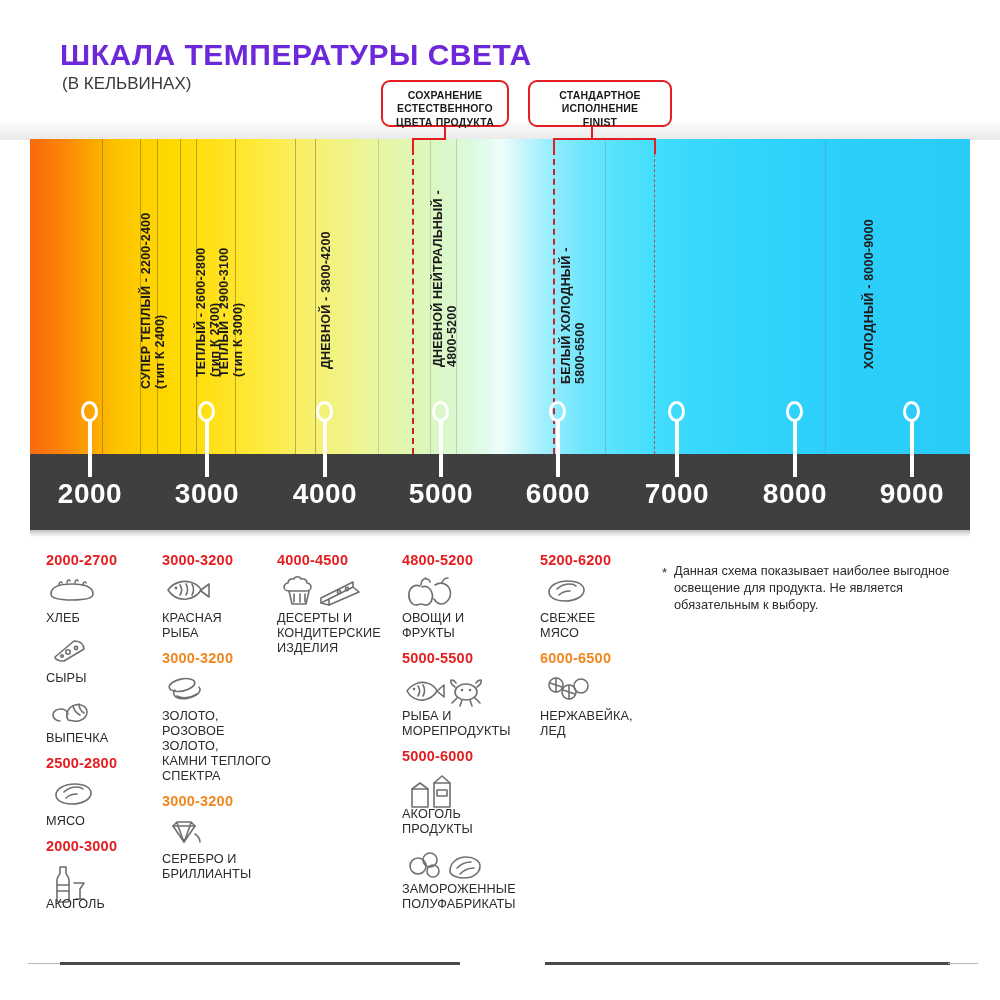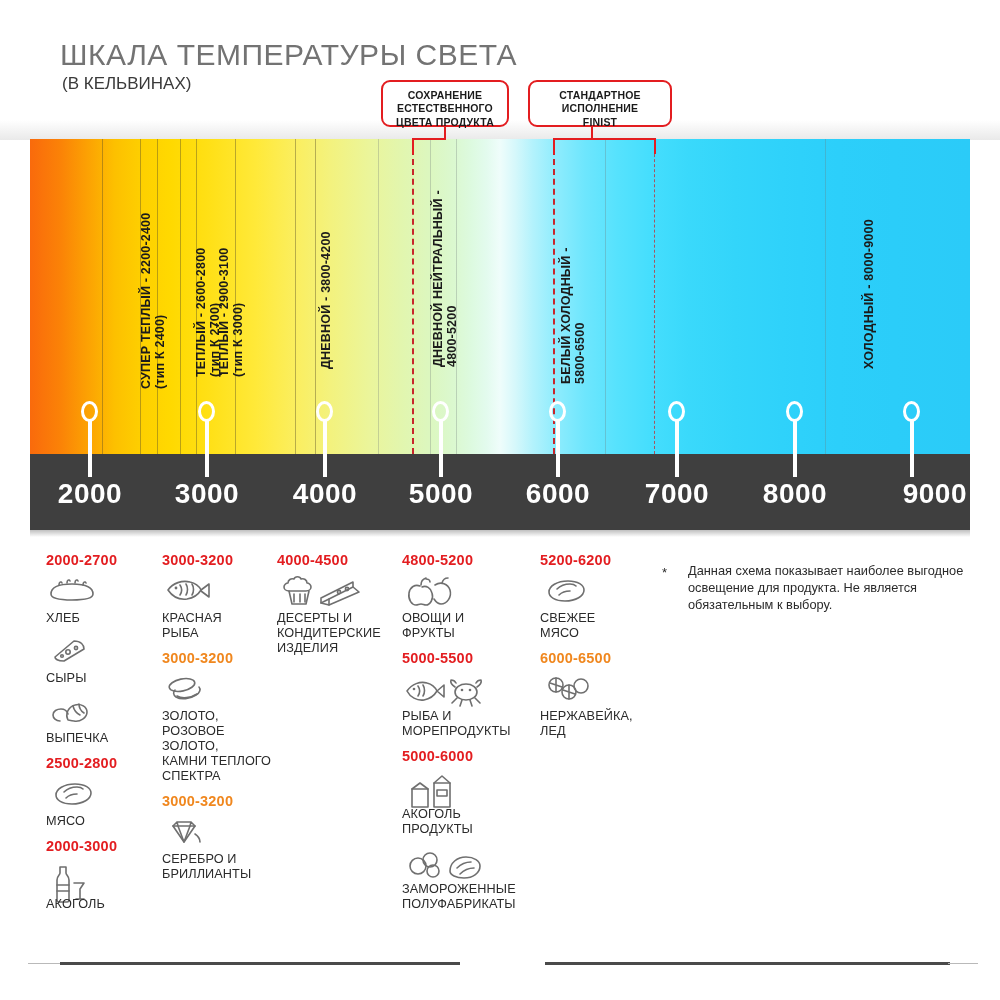--- a/index.html
+++ b/index.html
@@ -9,22 +9,22 @@
     font-family:"Liberation Sans","DejaVu Sans",sans-serif;
     overflow:hidden;
     position:relative;
     -webkit-font-smoothing:antialiased;
   }
   #root{position:relative;width:1000px;height:1000px;}
 
   
   .title{
     position:absolute;left:60px;top:38px;
-    font-size:30px;font-weight:normal;letter-spacing:.5px;
-    color:#737373;white-space:nowrap;
+    font-size:30px;font-weight:bold;letter-spacing:.5px;
+    color:#6d28d9;white-space:nowrap;
   }
   .subtitle{
     position:absolute;left:62px;top:74px;
     font-size:17px;color:#3a3a3a;white-space:nowrap;
   }
 
   
   .callout{
     position:absolute;
     border:2px solid #e31d20;
@@ -151,21 +151,21 @@
   .cap{
     font-size:12.7px;color:#2b2b2b;line-height:1.18;letter-spacing:.1px;
   }
 
   
   #note{
     position:absolute;left:662px;top:562px;width:320px;
     font-size:12.8px;color:#2b2b2b;line-height:1.33;
   }
   #note .star{position:absolute;left:0;top:2px;font-size:13px;}
-  #note .txt{display:block;margin-left:26px;}
+  #note .txt{display:block;margin-left:12px;}
 
   
   .botrule{position:absolute;height:3px;background:#4a4a4a;z-index:2;}
   .botrule-thin{position:absolute;height:1px;background:#b9b9b9;z-index:2;}
   
   #tophaze{
     position:absolute;left:0;top:120px;width:1000px;height:20px;
     background:linear-gradient(to bottom,#ffffff,#e9e9e9);
     z-index:1;
   }
@@ -285,21 +285,21 @@
       <div class="stem"></div>
     </div>
 
   <div class="tick-num" style="left:35px;">2000</div>
   <div class="tick-num" style="left:152px;">3000</div>
   <div class="tick-num" style="left:270px;">4000</div>
   <div class="tick-num" style="left:386px;">5000</div>
   <div class="tick-num" style="left:503px;">6000</div>
   <div class="tick-num" style="left:622px;">7000</div>
   <div class="tick-num" style="left:740px;">8000</div>
-  <div class="tick-num" style="left:857px;text-align:right;">9000</div>
+  <div class="tick-num" style="left:857px;">9000</div>
 
   <div id="cols">
     <div class="col" style="left:46px;width:110px;">
         <div class="grp">
           <div class="range">2000-2700</div>
           <div class="item">
             <span class="icon">
               <svg width="52" height="30" viewBox="0 0 52 30">
                 <path style="fill:none;stroke:#6f6f6f;stroke-width:1.6;stroke-linecap:round;stroke-linejoin:round" d="M5 19c0-6 6-10 21-10s21 4 21 10c0 4-7 6-21 6S5 23 5 19z"></path>
                 <path style="fill:none;stroke:#6f6f6f;stroke-width:1.6;stroke-linecap:round;stroke-linejoin:round" d="M13 10c0-3 2-4 3-2M21 8c0-3 2-4 3-2M29 8c0-3 2-4 3-2M37 10c0-3 2-4 3-2"></path>

